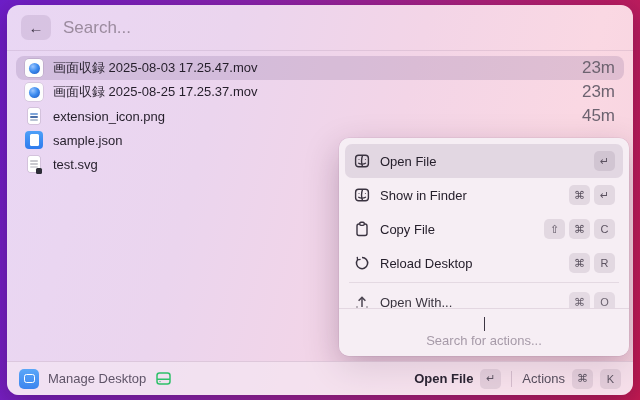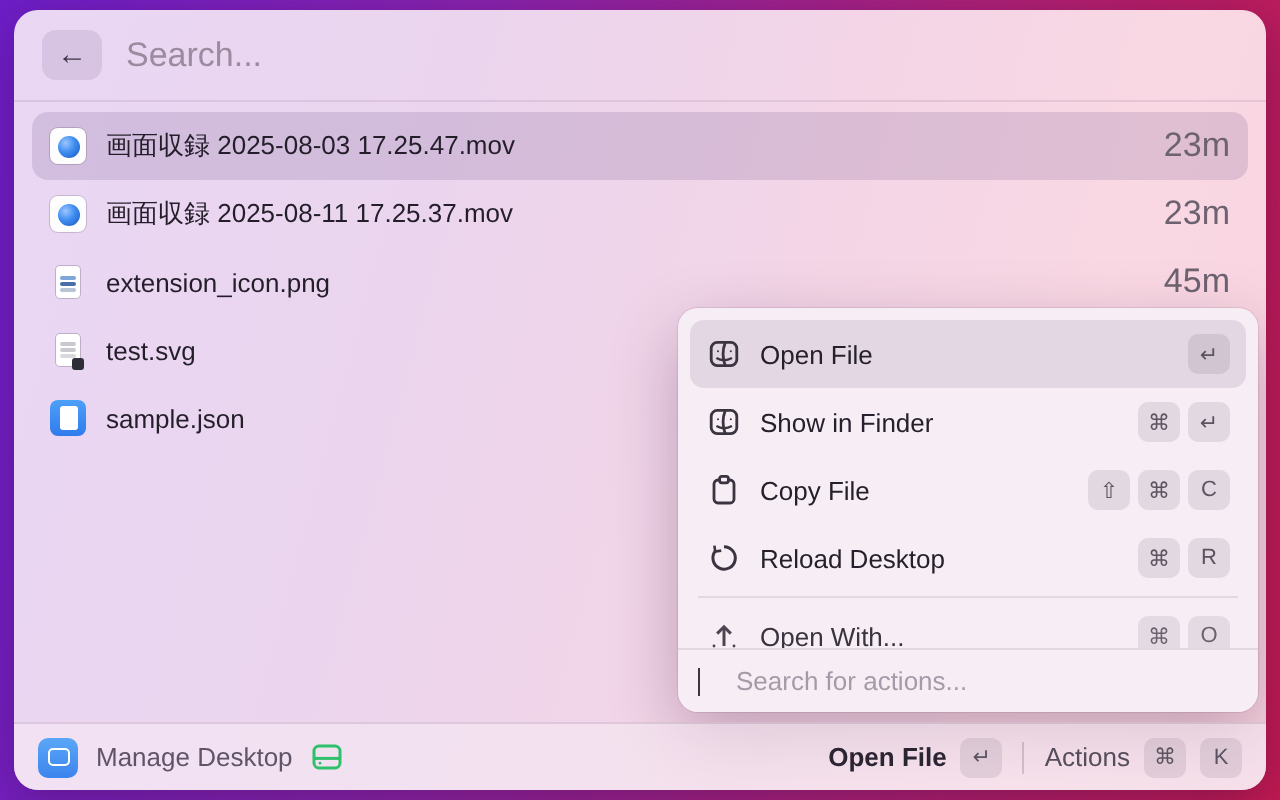--- a/index.html
+++ b/index.html
@@ -21,21 +21,21 @@
   }
   .back-btn {
     width:30px; height:25px; border-radius:7px; background:rgba(90,60,110,0.12);
     display:flex; align-items:center; justify-content:center;
     color:#3d3344; font-size:15px; cursor:pointer; flex:0 0 auto;
   }
   .search-placeholder { color:#9b8b9e; font-size:17px;text-align:center; }
   
   .list { padding:5px 9px; }
   .row {
-    height:34px; display:flex; align-items:center; gap:10px;
+    height:24px; display:flex; align-items:center; gap:10px;
     padding:0 9px; border-radius:8px;
   }
   .row.selected { background:rgba(104,76,133,0.18); }
   .row .fname { font-size:13px; color:#241e2a; font-weight:500; flex:1 1 auto; white-space:nowrap; overflow:hidden; }
   .row .ftime { font-size:17px; color:#6d6370; flex:0 0 auto; }
   .ficon { width:18px; height:18px; flex:0 0 auto; position:relative; }
   
   .icon-mov { background:#fdfdfd; border-radius:4px; box-shadow:0 0 0 0.5px rgba(0,0,0,0.15); display:flex; align-items:center; justify-content:center; }
   .icon-mov .lens { width:11px; height:11px; border-radius:50%;
       background:radial-gradient(circle at 35% 32%, #9cc6ff 0%, #3e8df0 45%, #1b55be 100%); }
@@ -67,21 +67,21 @@
   .action-row.dim { opacity:0.9; }
   .keys { display:flex; gap:4px; flex:0 0 auto; }
   .key {
     min-width:21px; height:20px; padding:0 5px; border-radius:5px;
     background:rgba(125,105,130,0.16); color:#5c5361; font-size:11px;
     display:inline-flex; align-items:center; justify-content:center;
   }
   .sep { height:1px; background:rgba(110,80,110,0.13); margin:2px 4px; }
   .panel-search {
     border-top:1px solid rgba(110,80,110,0.14);
-    padding:8px 10px; display:flex; align-items:center; gap:18px;
+    padding:8px 10px; display:flex; align-items:center; gap:2px;flex-direction:column;
   }
   .caret { width:1px; height:14px; background:#3c3542; }
   .panel-search .ph { font-size:13px; color:#a69aa8; }
   
   .statusbar {
     position:absolute; left:0; right:0; bottom:0; height:34px;
     border-top:1px solid rgba(110,70,110,0.16);
     background:rgba(246,235,244,0.55);
     display:flex; align-items:center; padding:0 12px; gap:9px;
   }
@@ -118,54 +118,54 @@
           <div class="lens"></div>
         </div>
       <div class="fname">画面収録 2025-08-03 17.25.47.mov</div>
       <div class="ftime">23m</div>
     </div>
 
     <div class="row">
       <div class="ficon icon-mov">
           <div class="lens"></div>
         </div>
-      <div class="fname">画面収録 2025-08-11 17.25.37.mov</div>
+      <div class="fname">画面収録 2025-08-25 17.25.37.mov</div>
       <div class="ftime">23m</div>
     </div>
 
     <div class="row">
       <div class="ficon">
         <div class="page icon-png">
             <div class="l1"></div>
             <div class="l2"></div>
             <div class="l3"></div>
           </div>
       </div>
       <div class="fname">extension_icon.png</div>
       <div class="ftime">45m</div>
+    </div>
+
+    <div class="row">
+      <div class="ficon icon-json">
+          <div class="doc"></div>
+        </div>
+      <div class="fname">sample.json</div>
+      <div class="ftime"></div>
     </div>
 
     <div class="row">
       <div class="ficon">
         <div class="page icon-svg">
             <div class="l1"></div>
             <div class="l2"></div>
             <div class="l3"></div>
             <div class="chip"></div>
           </div>
       </div>
       <div class="fname">test.svg</div>
-      <div class="ftime"></div>
-    </div>
-
-    <div class="row">
-      <div class="ficon icon-json">
-          <div class="doc"></div>
-        </div>
-      <div class="fname">sample.json</div>
       <div class="ftime"></div>
     </div>
 
   </div>
 
   <div class="panel">
     <div class="panel-list">
 
       <div class="action-row selected">
         <span class="aicon">

